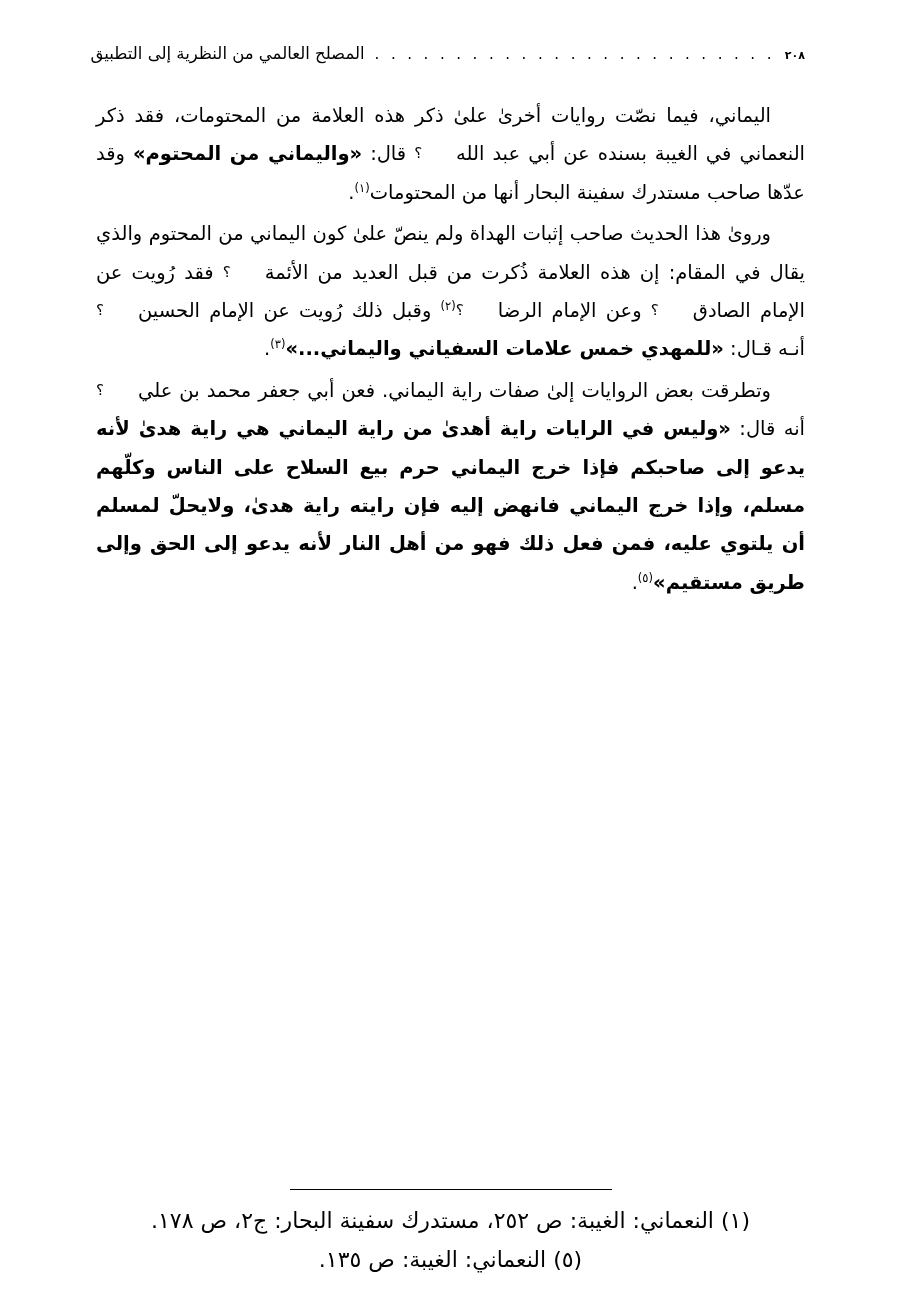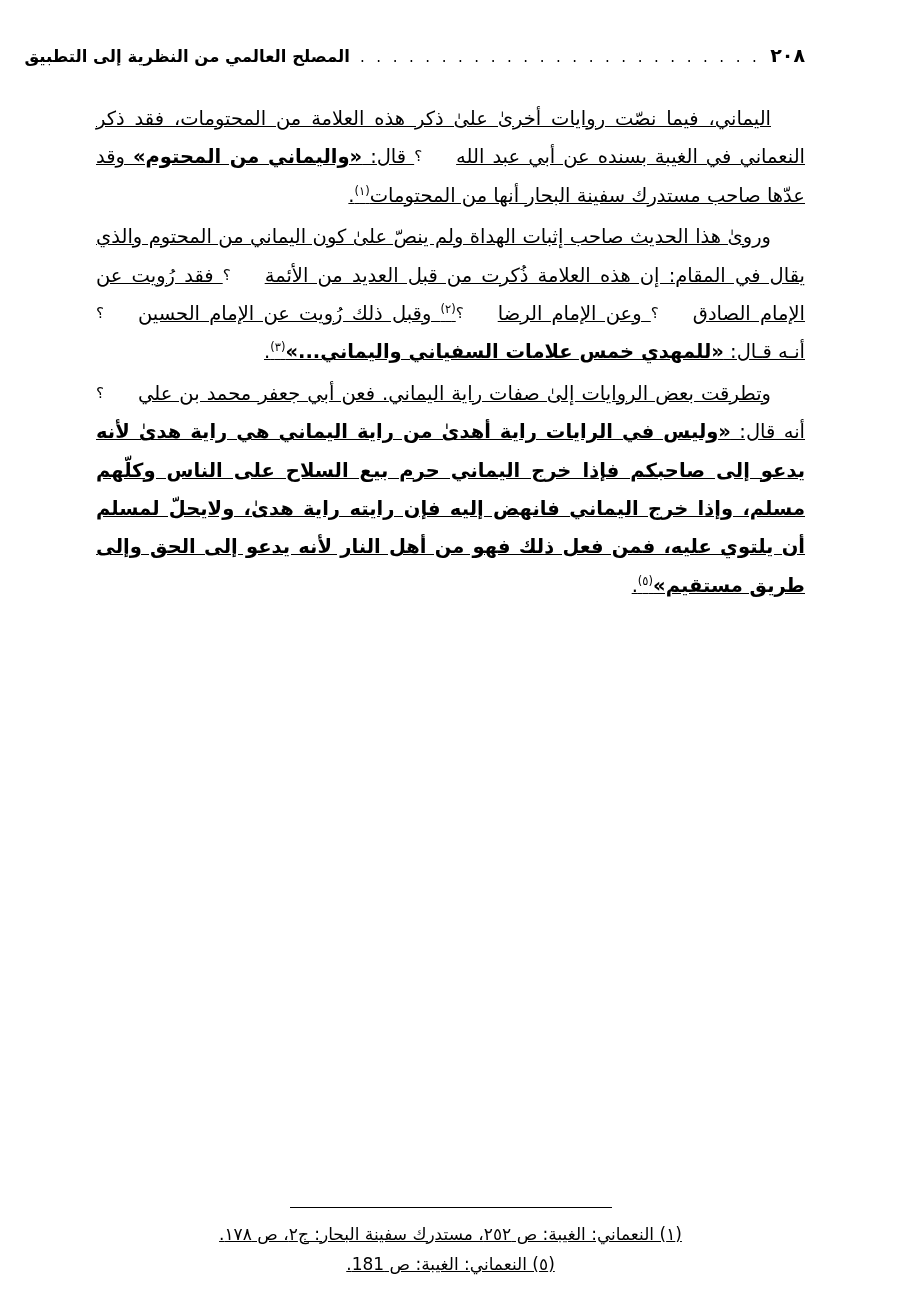--- a/index.html
+++ b/index.html
@@ -30,49 +30,48 @@
     align-items: baseline;
     justify-content: flex-start;
     gap: 10px;
     font-size: 16.5px;
     font-weight: bold;
     padding-bottom: 4px;
     margin-bottom: 30px;
     white-space: nowrap;
   }
   .header .page-number {
-    font-size: 19px;
+    font-size: 11px;
     letter-spacing: 0.5px;
   }
   .header .dots {
     flex: 0 0 auto;
     letter-spacing: 3.4px;
     font-size: 15px;
     font-weight: normal;
     direction: ltr;
     unicode-bidi: isolate;
   }
   .header .running-title {
     font-size: 16.5px;
-    font-weight: bold;
+    font-weight: normal;
   }
 
   
   .body-text {
     flex: 1 1 auto;
     font-size: 19.5px;
     line-height: 1.97;
     text-align: justify;
     text-justify: inter-word;
   }
   p.para {
     margin: 0 0 3px 0;
     text-indent: 34px;
     text-align: justify;
-    text-decoration: underline;
   }
   .bold {
     font-weight: bold;
   }
   sup.fn {
     font-size: 11.5px;
     vertical-align: super;
     font-weight: normal;
   }
   .honorific {
@@ -87,24 +86,23 @@
     margin-top: auto;
     padding-top: 6px;
   }
   .footnote-rule {
     width: 322px;
     height: 1px;
     background: #000;
     margin: 0 auto 11px auto;
   }
   .footnotes {
-    font-size: 17px;
+    font-size: 22px;
     line-height: 1.78;
     text-align: center;
-    text-decoration: underline;
   }
   .footnote {
     margin: 0;
     text-align: center;
     white-space: nowrap;
   }
 </style>
 </head>
 <body>
 
@@ -119,17 +117,17 @@
   <div class="body-text" id="body-text">
       <p class="para"><span>اليماني، فيما نصّت روايات أخرىٰ علىٰ ذكر هذه العلامة من المحتومات، فقد ذكر النعماني في الغيبة بسنده عن أبي عبد الله</span><span class="honorific">؟</span><span> قال: </span><span class="bold">«واليماني من المحتوم»</span><span> وقد عدّها صاحب مستدرك سفينة البحار أنها من المحتومات</span><sup class="fn">(١)</sup><span>.</span></p>
       <p class="para"><span>وروىٰ هذا الحديث صاحب إثبات الهداة ولم ينصّ علىٰ كون اليماني من المحتوم والذي يقال في المقام: إن هذه العلامة ذُكرت من قبل العديد من الأئمة</span><span class="honorific">؟</span><span> فقد رُويت عن الإمام الصادق</span><span class="honorific">؟</span><span> وعن الإمام الرضا</span><span class="honorific">؟</span><sup class="fn">(٢)</sup><span> وقبل ذلك رُويت عن الإمام الحسين</span><span class="honorific">؟</span><span> أنـه قـال: </span><span class="bold">«للمهدي خمس علامات السفياني واليماني...»</span><sup class="fn">(٣)</sup><span>.</span></p>
       <p class="para"><span>وتطرقت بعض الروايات إلىٰ صفات راية اليماني. فعن أبي جعفر محمد بن علي</span><span class="honorific">؟</span><span> أنه قال: </span><span class="bold">«وليس في الرايات راية أهدىٰ من راية اليماني هي راية هدىٰ لأنه يدعو إلى صاحبكم فإذا خرج اليماني حرم بيع السلاح على الناس وكلّهم مسلم، وإذا خرج اليماني فانهض إليه فإن رايته راية هدىٰ، ولايحلّ لمسلم أن يلتوي عليه، فمن فعل ذلك فهو من أهل النار لأنه يدعو إلى الحق وإلى طريق مستقيم»</span><sup class="fn">(٥)</sup><span>.</span></p>
     </div>
 
   <div class="footnote-area">
     <div class="footnote-rule"></div>
     <div class="footnotes" id="footnote-list">
         <div class="footnote">(١) النعماني: الغيبة: ص ٢٥٢، مستدرك سفينة البحار: ج٢، ص ١٧٨.</div>
-        <div class="footnote">(٥) النعماني: الغيبة: ص 181.</div>
+        <div class="footnote">(٥) النعماني: الغيبة: ص ١٣٥.</div>
       </div>
   </div>
 
 </div>
 
 </body></html>

